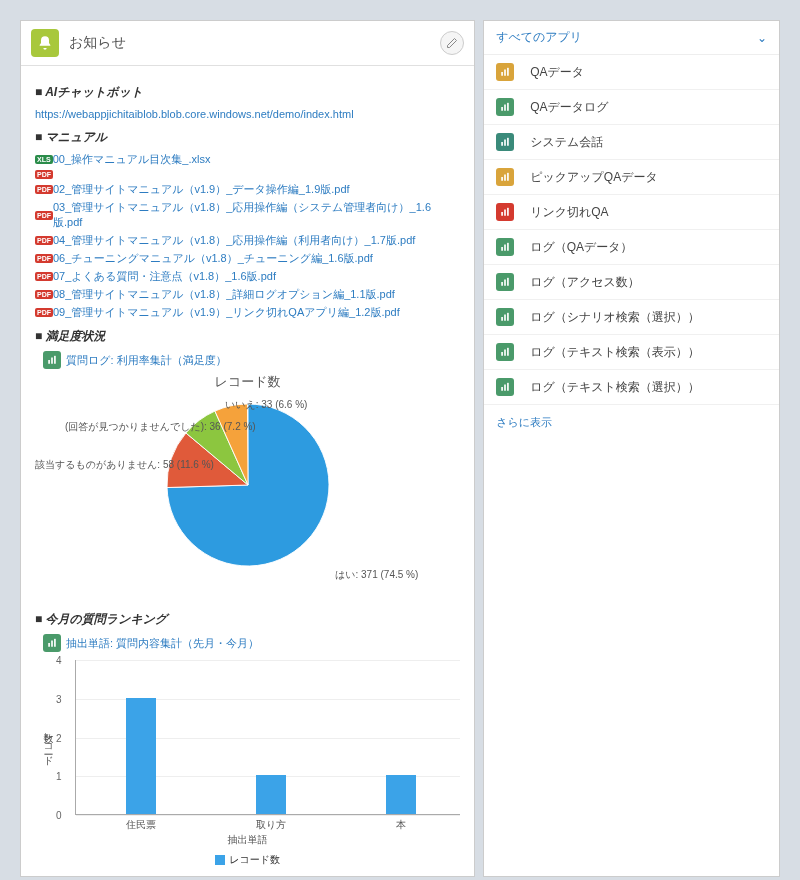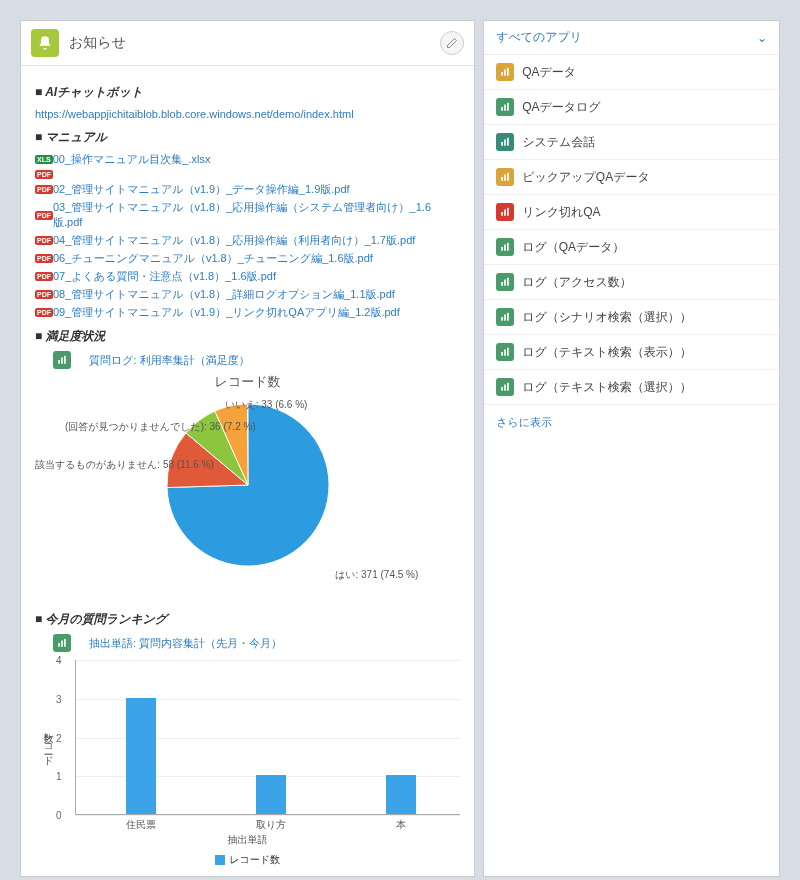--- a/index.html
+++ b/index.html
@@ -12,24 +12,24 @@
 .icon-yellow { background: #a8c83c; }
 .icon-blue { background: #3b8ede; }
 .panel-title { flex: 1; font-size: 14px; color: #555; }
 .edit-btn, .add-btn { width: 24px; height: 24px; border-radius: 50%; border: 1px solid #ccc; background: #f5f5f5; display: flex; align-items: center; justify-content: center; cursor: pointer; color: #888; }
 .panel-body { padding: 10px 14px; }
 .section-h { font-size: 12px; font-weight: bold; margin: 8px 0 6px; font-style: italic; }
 .link { color: #2d7cc1; text-decoration: none; font-size: 11px; }
 .file-row { display: flex; align-items: center; margin: 3px 0; font-size: 11px; }
 .badge-pdf { background: #d43a2f; color: #fff; font-size: 7px; padding: 1px 2px; border-radius: 2px; font-weight: bold; }
 .badge-xls { background: #2a8c4a; color: #fff; font-size: 7px; padding: 1px 2px; border-radius: 2px; font-weight: bold; }
-.chart-link-row { display: flex; align-items: center; gap: 18px; margin: 4px 18px; }
+.chart-link-row { display: flex; align-items: center; gap: 5px; margin: 4px 8px; }
 .chart-icon { width: 18px; height: 18px; background: #4a9a6a; border-radius: 3px; display: flex; align-items: center; justify-content: center; color: #fff; font-size: 10px; }
 .all-apps { padding: 8px 12px; border-bottom: 1px solid #eee; display: flex; align-items: center; justify-content: space-between; color: #2d7cc1; font-size: 12px; cursor: pointer; }
-.app-item { padding: 8px 12px; border-bottom: 1px solid #f0f0f0; display: flex; align-items: center; gap: 8px; font-size: 12px; color: #444; cursor: pointer; }
+.app-item { padding: 8px 12px; border-bottom: 1px solid #f0f0f0; display: flex; align-items: center; gap: 16px; font-size: 12px; color: #444; cursor: pointer; }
 .app-icon { width: 18px; height: 18px; border-radius: 3px; display: flex; align-items: center; justify-content: center; color: #fff; font-size: 10px; }
 .more-link { padding: 10px 12px; color: #2d7cc1; font-size: 11px; cursor: pointer; }
 .pie-chart-box { position: relative; height: 230px; }
 .pie-title { text-align: center; font-size: 13px; color: #555; margin-bottom: 4px; }
 .pie-svg { display: block; margin: 0 auto; }
 .pie-label { position: absolute; font-size: 10px; color: #555; }
 .bar-chart-box { position: relative; height: 210px; padding: 4px 0; }
 .bar-area { position: relative; height: 155px; margin-left: 40px; border-left: 1px solid #aaa; border-bottom: 1px solid #aaa; }
 .bar { position: absolute; bottom: 0; width: 30px; background: #3ba3e8; }
 .y-tick { position: absolute; left: -20px; font-size: 10px; color: #666; transform: translateY(-50%); }

